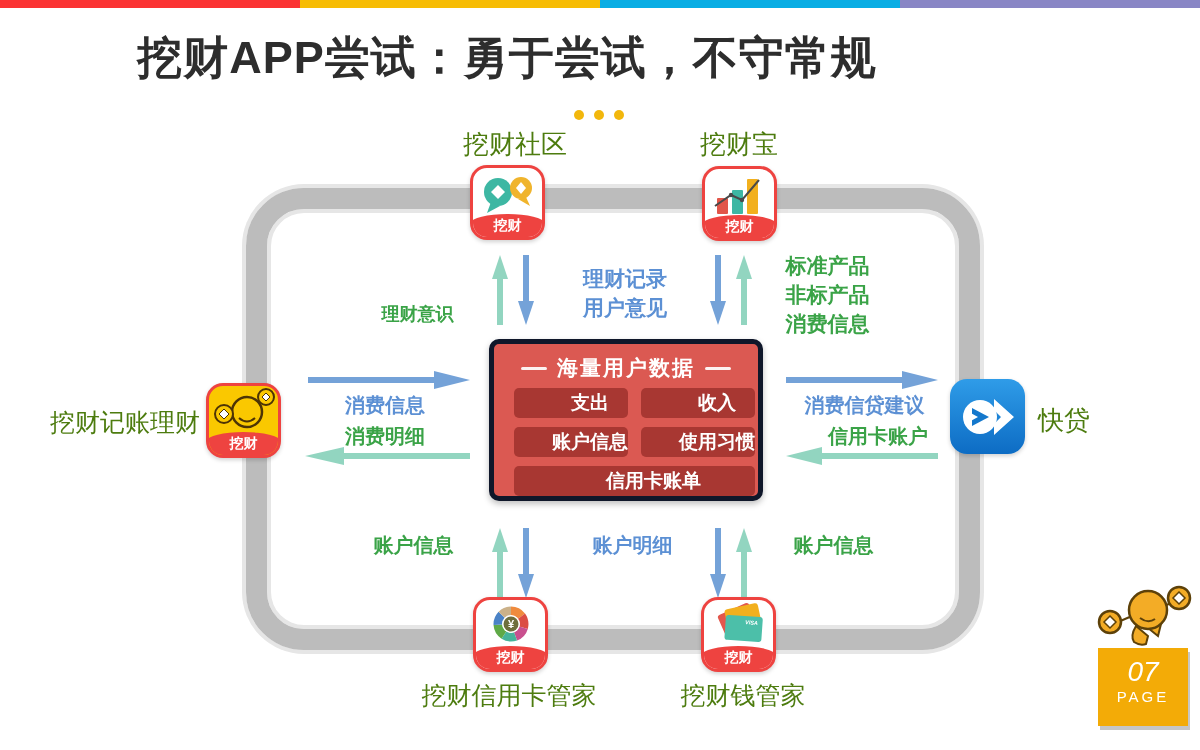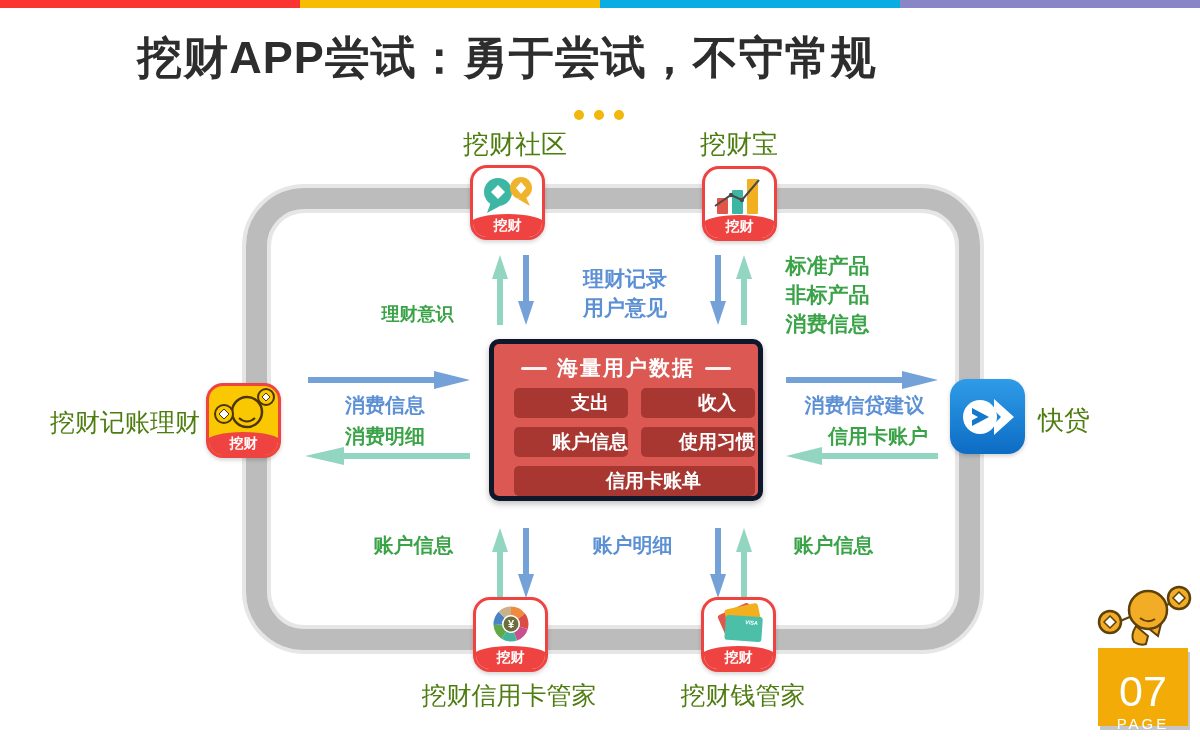--- a/index.html
+++ b/index.html
@@ -50,21 +50,21 @@
   .arrow{position:absolute;z-index:2;}
   
   .flabel{position:absolute;font-size:20px;font-weight:700;white-space:nowrap;z-index:2;
           text-align:center;}
   .f-green{color:#3aa347;}
   .f-blue{color:#5c90d4;}
   .flines{line-height:29px;}
   
   .pagebox{position:absolute;left:1098px;top:648px;width:90px;height:78px;background:#f3ab07;
            box-shadow:2px 4px 0 #c6c6c6;color:#fff;text-align:center;z-index:3;}
-  .pagebox .num{font-size:43px;line-height:1;margin-top:22px;font-weight:400;}
+  .pagebox .num{font-size:28px;line-height:1;margin-top:10px;font-weight:400;font-style:italic;}
   .pagebox .plabel{font-size:15px;letter-spacing:3px;margin-top:2px;}
   .mascot{position:absolute;left:1096px;top:584px;z-index:3;}
 </style>
 </head>
 <body>
 
 <div class="canvas">
 
   <div class="topbar">
     <span class="seg-red"></span>

